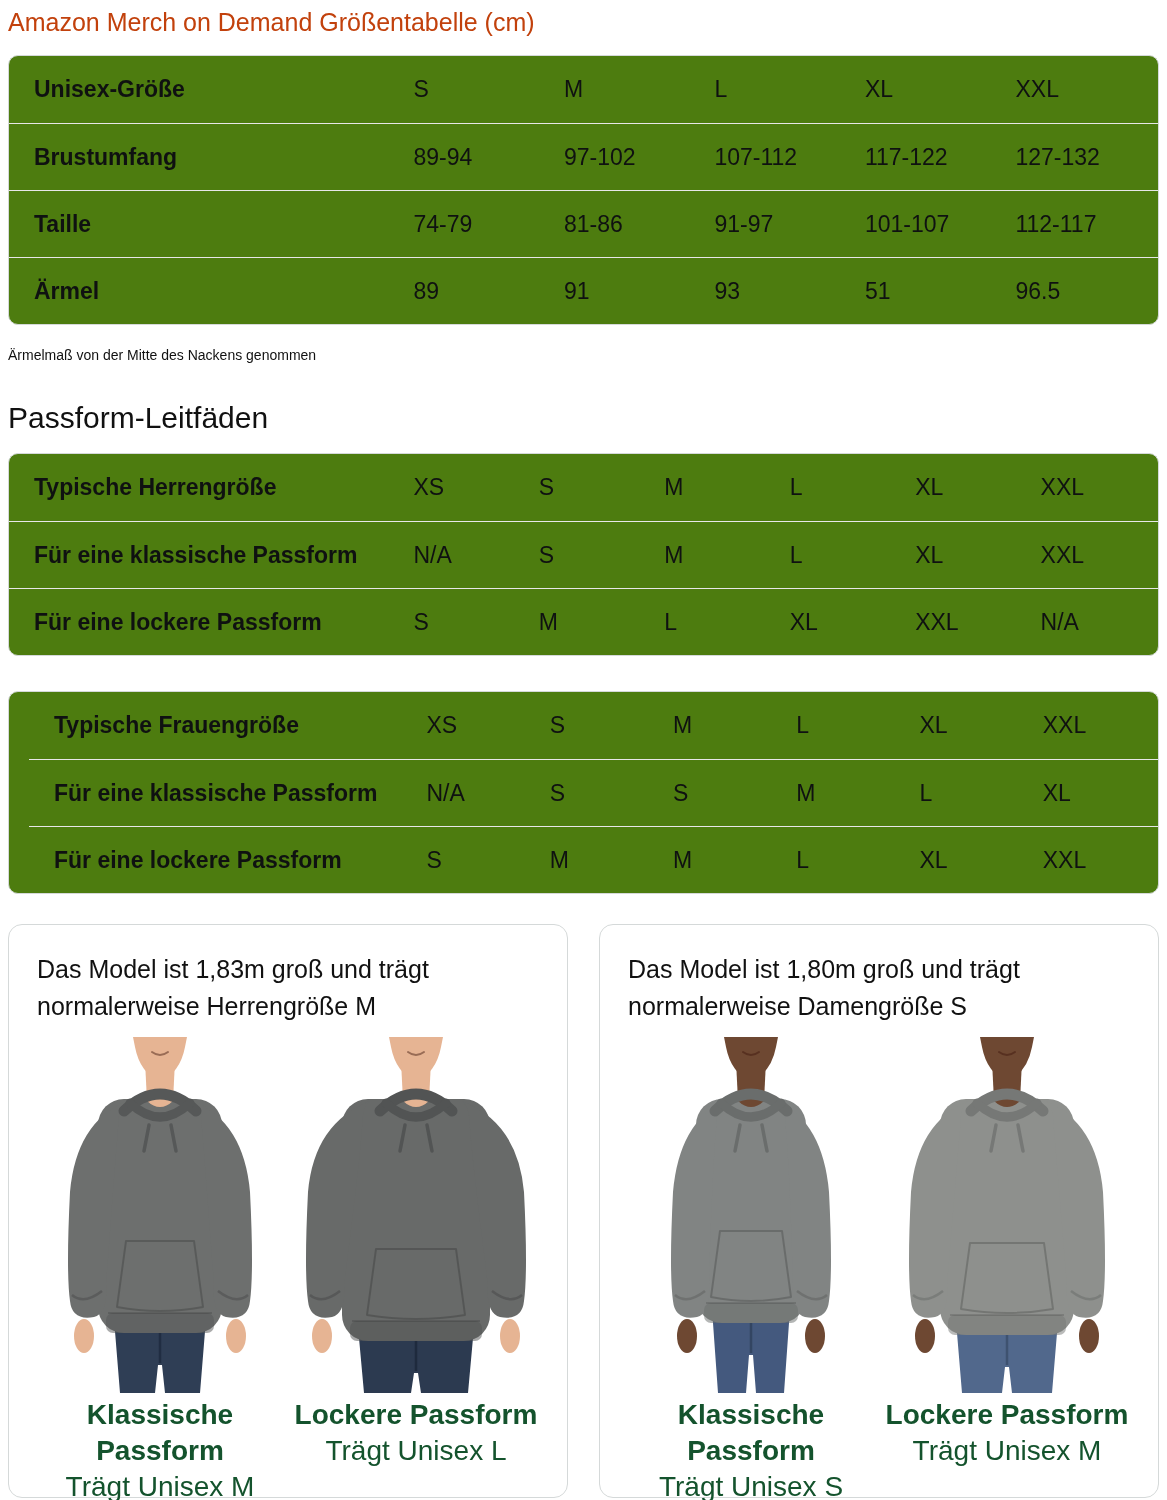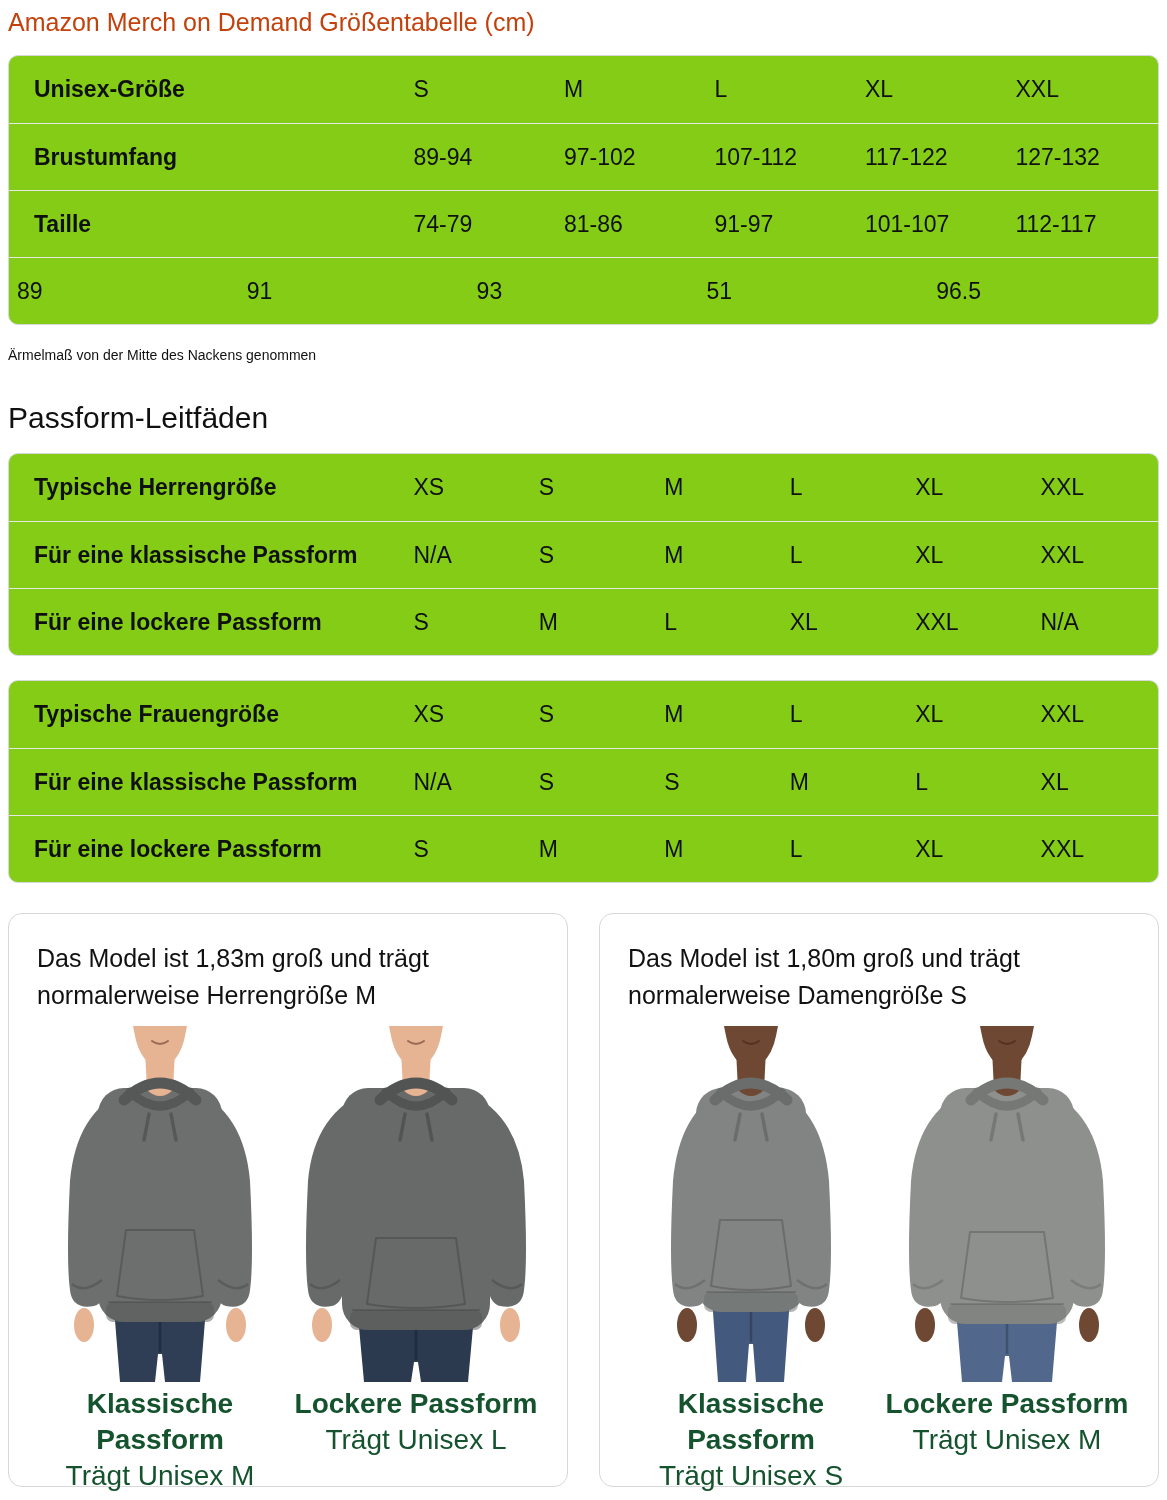--- a/index.html
+++ b/index.html
@@ -8,30 +8,30 @@
     width: 1167px; height: 1500px; overflow: hidden;
     font-family: "Liberation Sans", "DejaVu Sans", sans-serif;
     color: #0f1111;
   }
   .page { padding: 4px 8px 0 8px; }
   h1.page-title { font-size: 25px; font-weight: 400; margin: 4px 0 18px 0; color: #c2410c; }
   h2.section-heading { font-size: 30px; font-weight: 400; margin: 38px 0 18px 0; color: #111; }
 
   .tbl {
     border: 1px solid #d5d9d9; border-radius: 10px;
-    background: #84cc16; overflow: hidden;
+    background: #4d7c0f; overflow: hidden;
   }
   .trow { display: flex; align-items: center; height: 67px; border-top: 1px solid #e7e7e7; }
   .trow:first-child { border-top: 0; }
   .tcell { flex: 1; font-size: 23px; color: #0f1111; padding-left: 8px; white-space: nowrap; }
   .tcell.lbl { flex: 0 0 34.5%; font-weight: 700; padding-left: 25px; }
 
   .note { font-size: 14px; margin-top: 22px; color: #111; }
 
-  .fit-tbl + .fit-tbl { margin-top: 24px; }
+  .fit-tbl + .fit-tbl { margin-top: 35px; padding-left: 20px; }
 
   .cards { display: flex; gap: 31px; margin-top: 30px; }
   .card {
     flex: 1; border: 1px solid #d5d9d9; border-radius: 14px;
     padding: 24px 24px 18px 24px; background: #fff; height: 574px;
   }
   .card-desc { font-size: 25px; line-height: 37px; color: #111; margin: 2px 0 12px 4px; }
   .figs { display: flex; justify-content: center; gap: 6px; }
   .figure { width: 250px; }
   .photo { width: 250px; height: 356px; }
@@ -65,20 +65,21 @@
     </div>
     <div class="trow">
       <div class="tcell lbl">Taille</div>
       <div class="tcell">74-79</div>
       <div class="tcell">81-86</div>
       <div class="tcell">91-97</div>
       <div class="tcell">101-107</div>
       <div class="tcell">112-117</div>
     </div>
     <div class="trow">
+      <div class="tcell lbl">Ärmel</div>
       <div class="tcell">89</div>
       <div class="tcell">91</div>
       <div class="tcell">93</div>
       <div class="tcell">51</div>
       <div class="tcell">96.5</div>
     </div>
   </div>
 
   <p class="note">Ärmelmaß von der Mitte des Nackens genommen</p>
 

